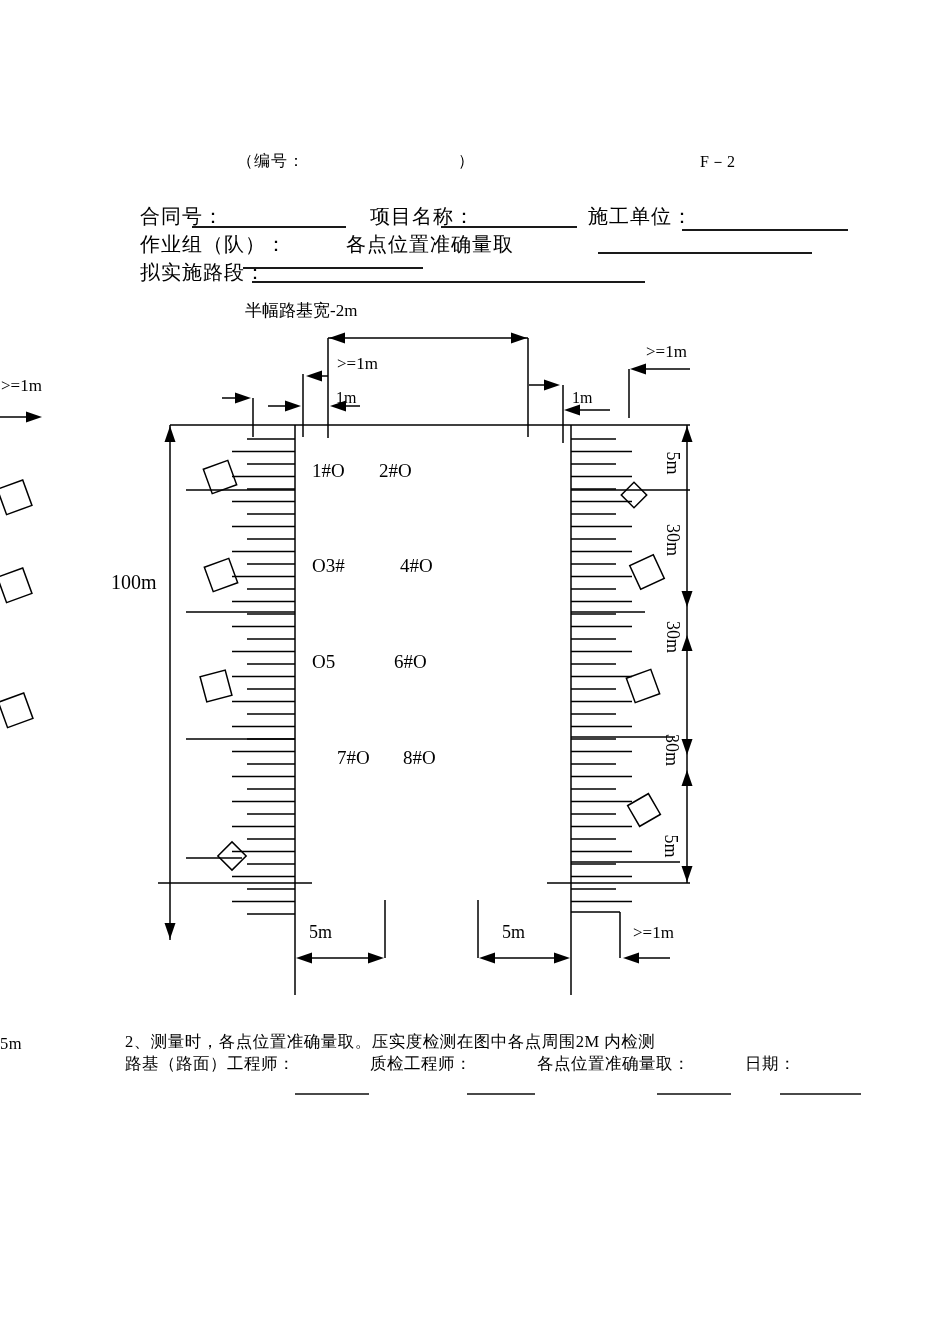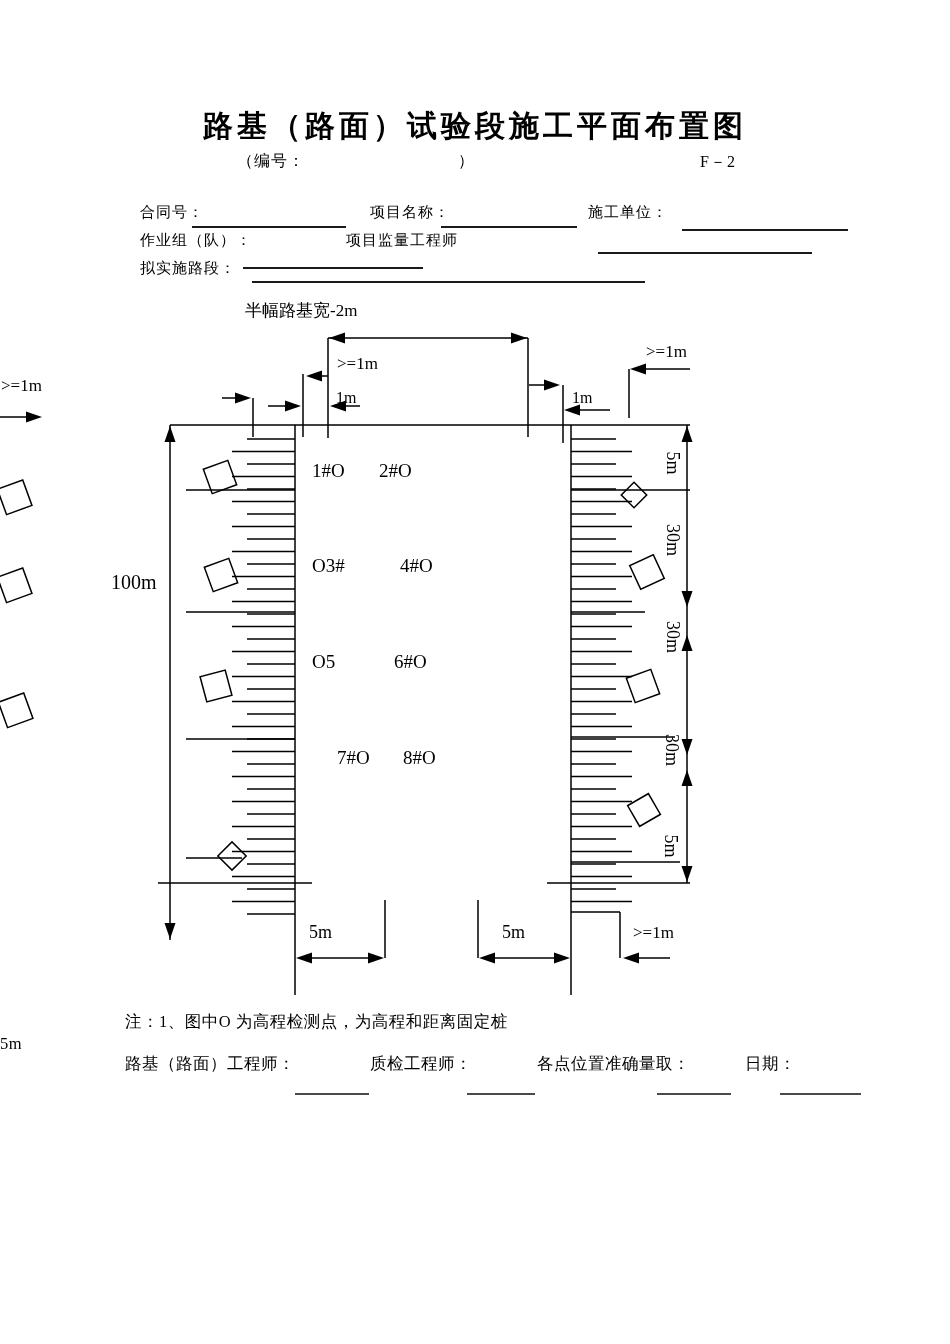--- a/index.html
+++ b/index.html
@@ -4,54 +4,53 @@
 <style>
   * { margin:0; padding:0; box-sizing:border-box; }
   html,body { background:#fff; }
   .page {
     position:relative; width:950px; height:1344px; background:#ffffff;
     font-family:"Liberation Serif", serif; color:#000; overflow:hidden;
   }
   .abs { position:absolute; white-space:nowrap; }
   .title { font-size:30px; letter-spacing:4px; font-weight:600; }
   .sub   { font-size:16px; letter-spacing:1px; }
-  .frm   { font-size:15px; letter-spacing:1px; }
+  .frm   { font-size:20px; letter-spacing:1px; }
   .note  { font-size:16.5px; letter-spacing:0.5px; }
   .hz { position:absolute; height:2px; background:#1a1a1a; }
   .hz.gray { background:#4a4a4a; }
   #diagram-svg { position:absolute; left:0; top:0; }
   #diagram-svg line { stroke:#000; stroke-width:1.5; }
   #diagram-svg rect { fill:none; stroke:#000; stroke-width:1.5; }
   #diagram-svg polygon { fill:#000; stroke:none; }
   #diagram-svg text { fill:#000; font-family:"Liberation Serif", serif; }
   .dimtxt  { font-size:17px; }
   .dimtxt2 { font-size:16px; }
   .pttxt   { font-size:19px; }
   .rottxt  { font-size:18px; }
   .lentxt  { font-size:20px; }
 </style>
 </head>
 <body>
 
 <div class="page">
 
-  <div class="abs title" style="left:50%; top:106px; transform:translateX(-50%);">路基（路面）试验段施工平面布置图</div>
   <div class="abs sub" style="left:237px; top:151px;">（编号：</div>
   <div class="abs sub" style="left:458px; top:151px;">）</div>
   <div class="abs sub" style="left:700px; top:152px;">F－2</div>
 
   <div class="abs frm" style="left:140px; top:203px;">合同号：</div>
   <div class="hz" style="left:192px; top:226px; width:154px;"></div>
   <div class="abs frm" style="left:356px; top:203px;margin-left:14px;">项目名称：</div>
   <div class="hz" style="left:441px; top:226px; width:136px;"></div>
   <div class="abs frm" style="left:588px; top:203px;">施工单位：</div>
   <div class="hz" style="left:682px; top:229px; width:166px;"></div>
 
   <div class="abs frm" style="left:140px; top:231px;">作业组（队）：</div>
-  <div class="abs frm" style="left:346px; top:231px;">项目监量工程师</div>
+  <div class="abs frm" style="left:346px; top:231px;">各点位置准确量取</div>
   <div class="hz" style="left:598px; top:252px; width:214px;"></div>
 
   <div class="abs frm" style="left:140px; top:259px;">拟实施路段：</div>
   <div class="hz" style="left:243px; top:267px; width:180px;"></div>
   <div class="hz" style="left:252px; top:281px; width:393px;"></div>
 
   <svg id="diagram-svg" width="950" height="1344" viewBox="0 0 950 1344">
 
     <line x1="170" y1="425" x2="690" y2="425"></line>
     <line x1="295" y1="425" x2="295" y2="995"></line>
@@ -241,21 +240,21 @@
     <text x="667" y="540" class="rottxt" text-anchor="middle" transform="rotate(90 667 540)">30m</text>
     <text x="667" y="637" class="rottxt" text-anchor="middle" transform="rotate(90 667 637)">30m</text>
     <text x="666" y="750" class="rottxt" text-anchor="middle" transform="rotate(90 666 750)">30m</text>
     <text x="665" y="846" class="rottxt" text-anchor="middle" transform="rotate(90 665 846)">5m</text>
 
     <text x="309" y="938" class="rottxt">5m</text>
     <text x="502" y="938" class="rottxt">5m</text>
     <text x="633" y="938" class="dimtxt">&gt;=1m</text>
   </svg>
 
-  <div class="abs note" style="left:125px; top:1011px;">注：1、图中O 为高程检测点，为高程和距离固定桩</div>
+  <div class="abs note" style="left:125px; top:1031px;">2、测量时，各点位置准确量取。压实度检测在图中各点周围2M 内检测</div>
   <div class="abs note" style="left:0px; top:1034px;">5m</div>
 
   <div class="abs note" style="left:125px; top:1053px;">路基（路面）工程师：</div>
   <div class="abs note" style="left:370px; top:1053px;">质检工程师：</div>
   <div class="abs note" style="left:537px; top:1053px;">各点位置准确量取：</div>
   <div class="abs note" style="left:745px; top:1053px;">日期：</div>
 
   <div class="hz gray" style="left:295px; top:1093px; width:74px;"></div>
   <div class="hz gray" style="left:467px; top:1093px; width:68px;"></div>
   <div class="hz gray" style="left:657px; top:1093px; width:74px;"></div>

